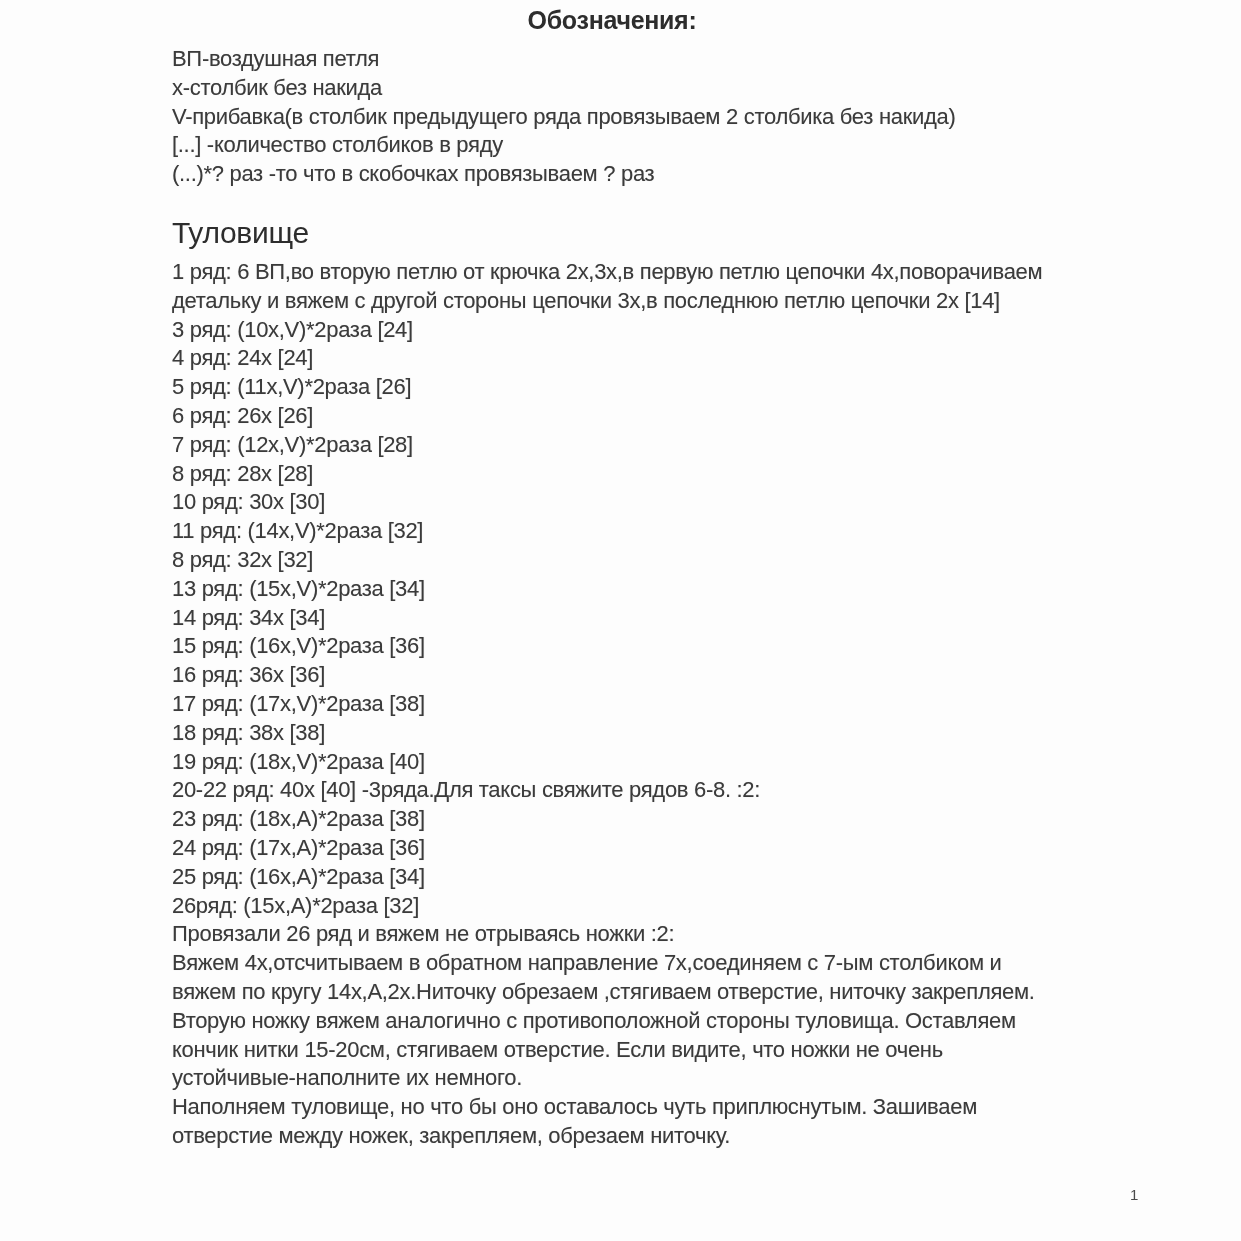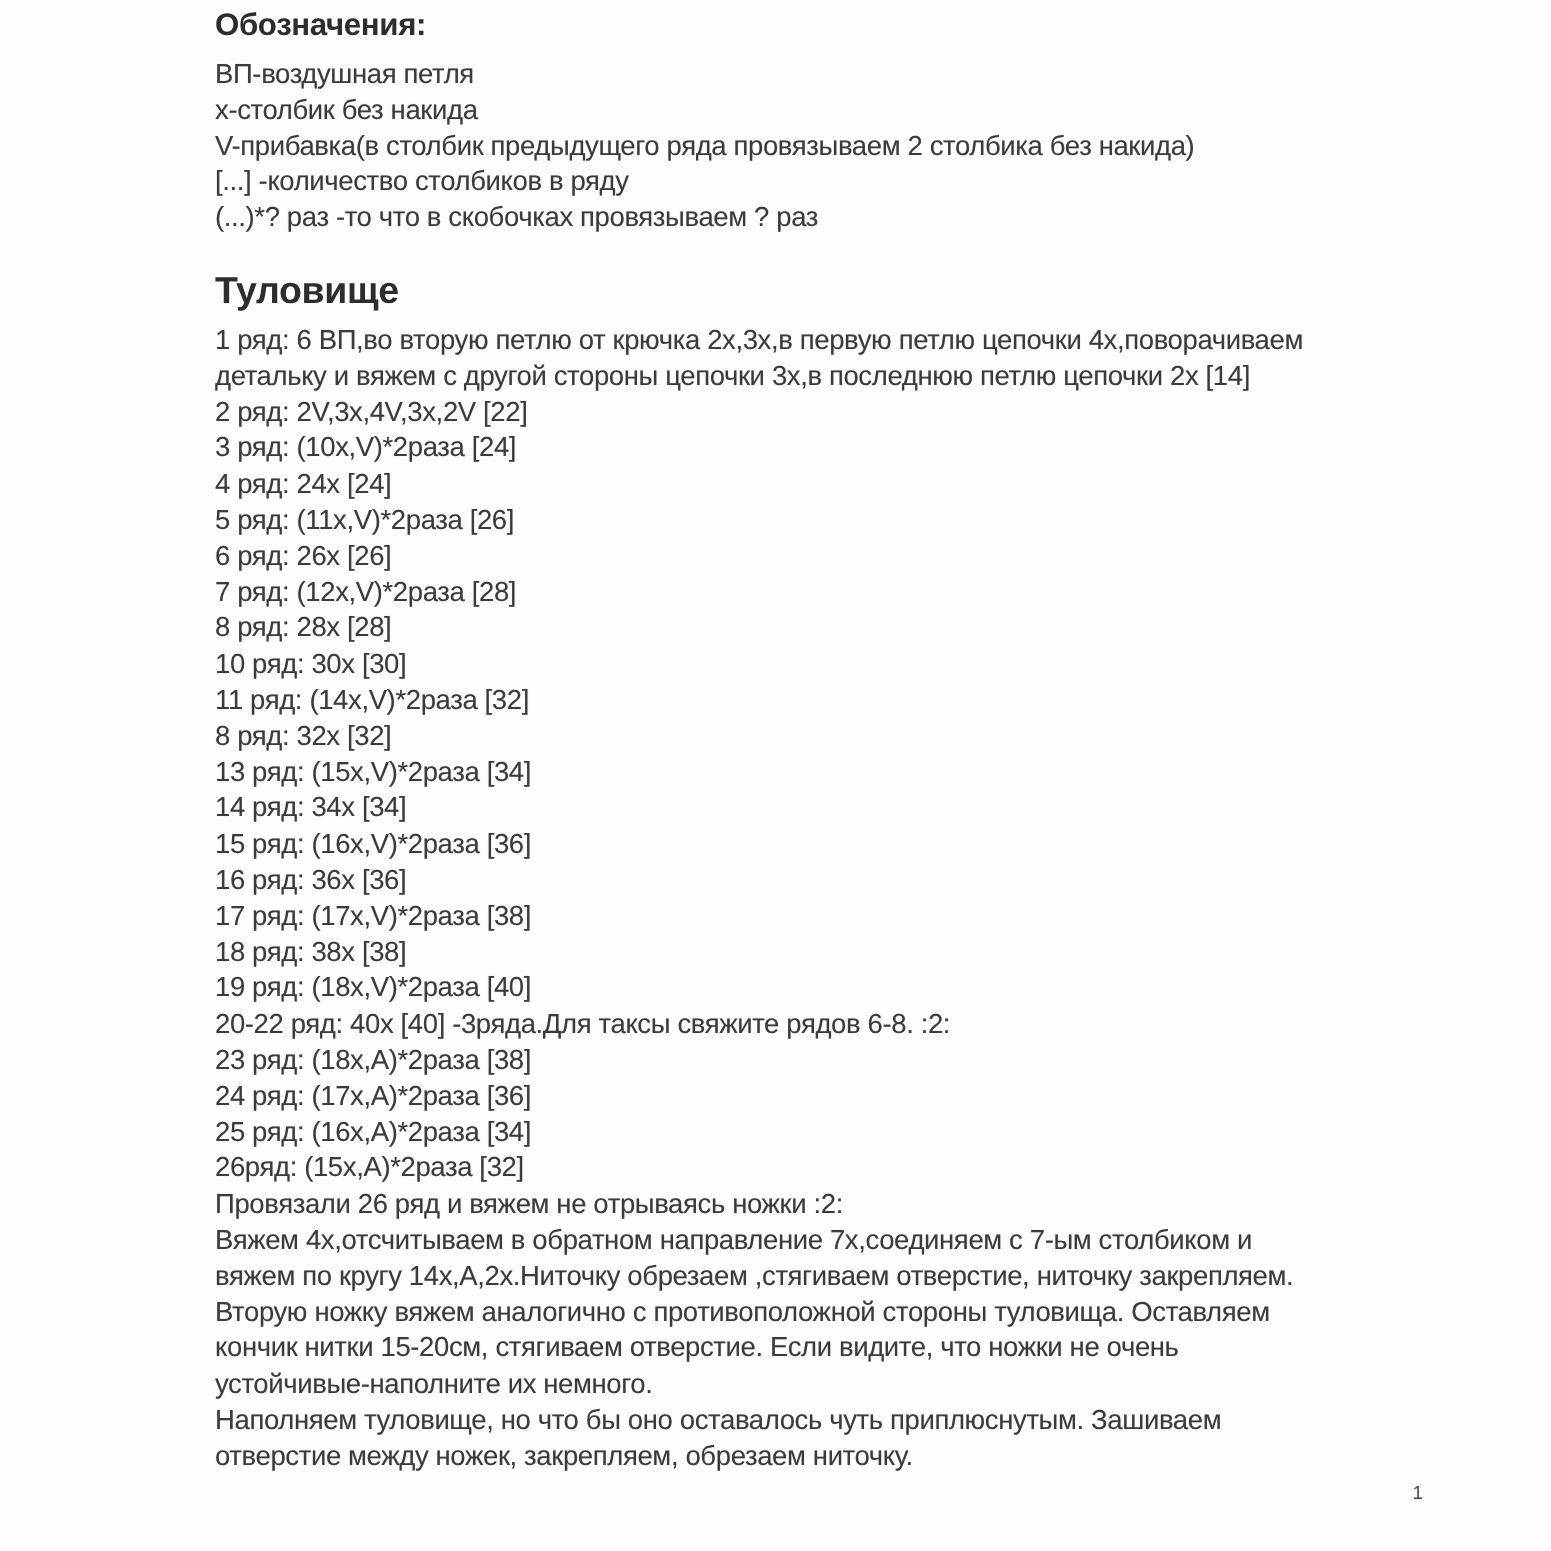--- a/index.html
+++ b/index.html
@@ -20,24 +20,25 @@
     left: 172px;
     top: 4px;
     width: 880px;
   }
   .heading-1 {
     font-size: 25px;
     font-weight: bold;
     color: #2d2d2d;
     margin: 2px 0 10px 0;
     letter-spacing: -0.3px;
+    text-align: center;
   }
   .heading-2 {
     font-size: 30px;
-    font-weight: bold;
+    font-weight: normal;
     color: #2d2d2d;
     margin: 27px 0 8px 0;
     letter-spacing: -0.3px;
   }
   .line {
     font-size: 22px;
     line-height: 28.8px;
     margin: 0;
     letter-spacing: -0.3px;
     text-shadow: 0 0 0.7px rgba(80,80,80,0.35);
@@ -62,21 +63,20 @@
       <p class="line">х-столбик без накида</p>
       <p class="line">V-прибавка(в столбик предыдущего ряда провязываем 2 столбика без накида)</p>
       <p class="line">[...] -количество столбиков в ряду</p>
       <p class="line">(...)*? раз -то что в скобочках провязываем ? раз</p>
     </div>
 
   <h2 class="heading-2">Туловище</h2>
 
   <div>
       <p class="line">1 ряд: 6 ВП,во вторую петлю от крючка 2х,3х,в первую петлю цепочки 4х,поворачиваем детальку и вяжем с другой стороны цепочки 3х,в последнюю петлю цепочки 2х [14]</p>
-      <p class="line">2 ряд: 2V,3x,4V,3x,2V [22]</p>
       <p class="line">3 ряд: (10x,V)*2раза [24]</p>
       <p class="line">4 ряд: 24x [24]</p>
       <p class="line">5 ряд: (11x,V)*2раза [26]</p>
       <p class="line">6 ряд: 26x [26]</p>
       <p class="line">7 ряд: (12x,V)*2раза [28]</p>
       <p class="line">8 ряд: 28x [28]</p>
       <p class="line">10 ряд: 30x [30]</p>
       <p class="line">11 ряд: (14x,V)*2раза [32]</p>
       <p class="line">8 ряд: 32x [32]</p>
       <p class="line">13 ряд: (15x,V)*2раза [34]</p>

